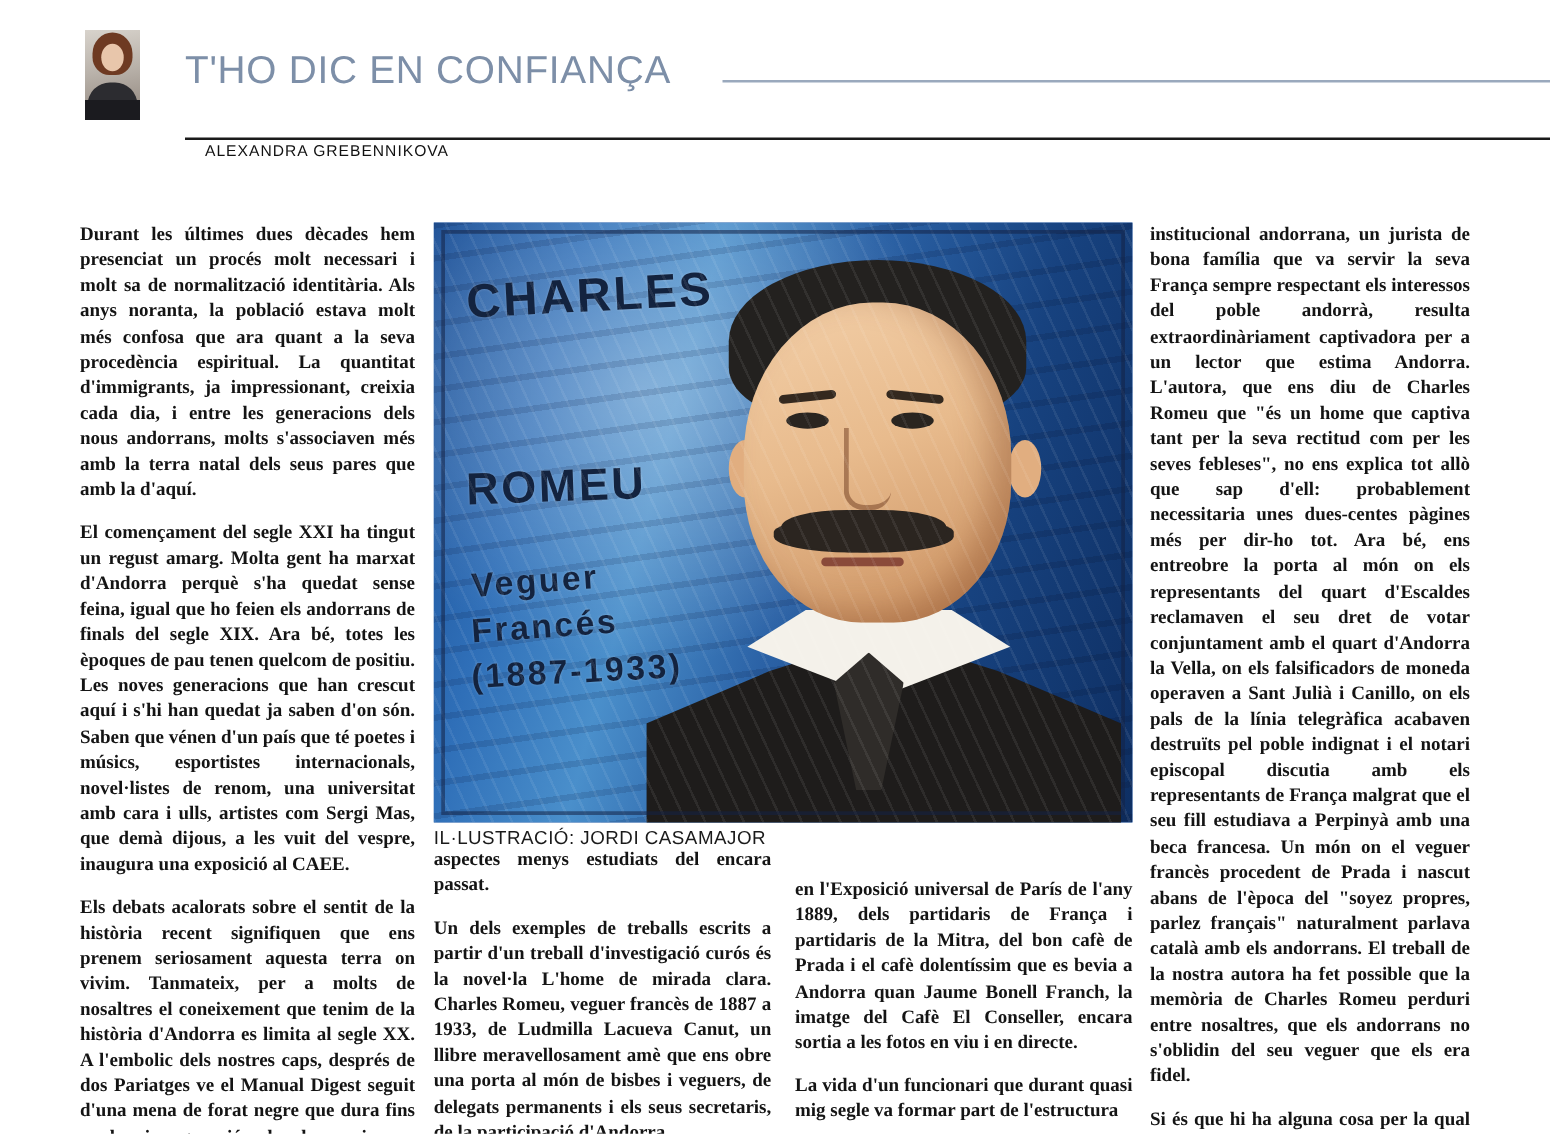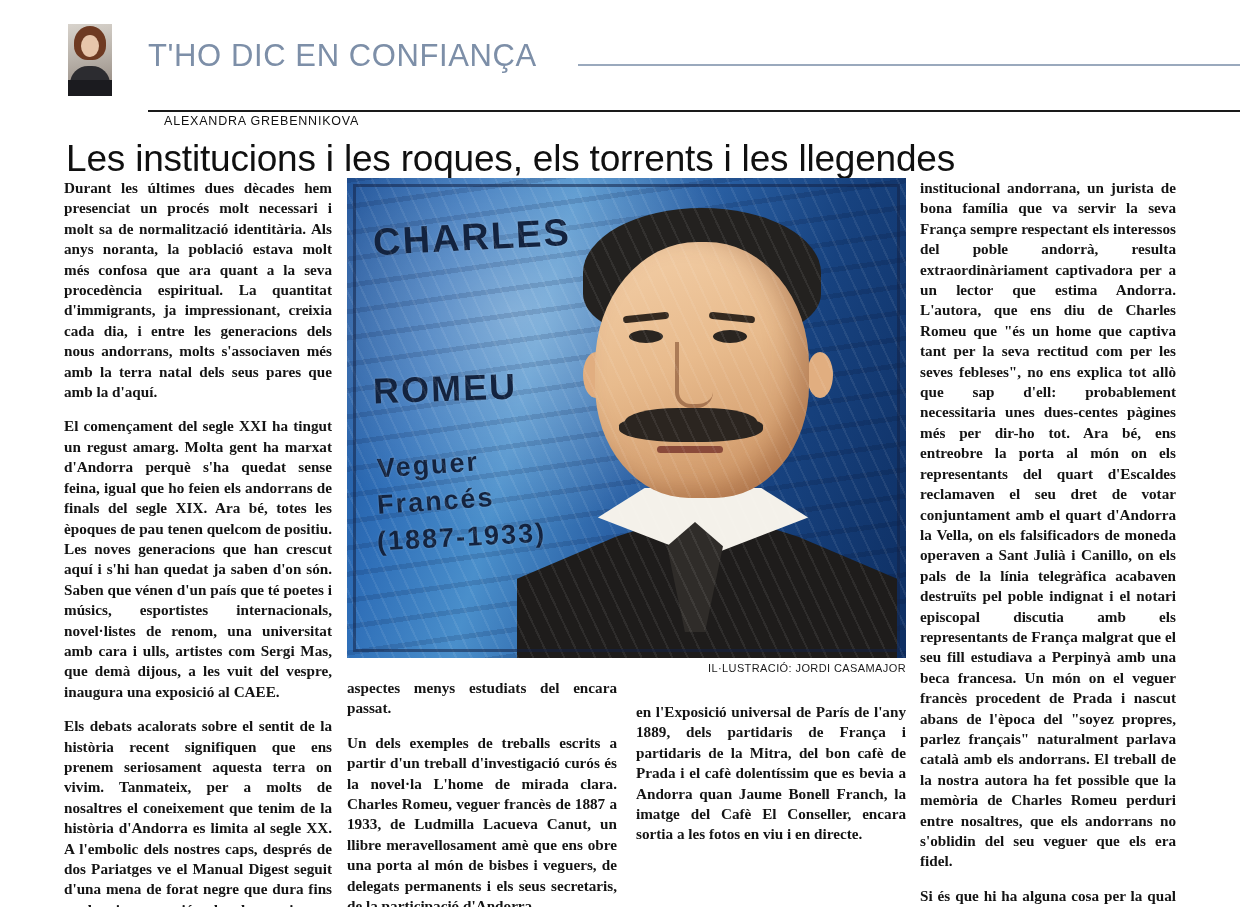--- a/index.html
+++ b/index.html
@@ -156,23 +156,22 @@
     width: 559px;
     height: 480px;
     background: #2a5fa8;
     overflow: hidden;
   }
   .ill-credit {
     position: absolute;
     left: 347px;
     top: 662px;
     width: 559px;
-    text-align: right;
-    font-family: "Liberation Sans", sans-serif;
-    font-size: 11px;
+    font-family: "Liberation Sans", sans-serif;
+    font-size: 15px;
     letter-spacing: 0.4px;
     color: #1a1a1a;
   }
 
   
   .ill-bg {
     position: absolute; inset: 0;
     background:
       radial-gradient(ellipse at 30% 28%, rgba(255,255,255,0.35) 0%, rgba(255,255,255,0) 45%),
       linear-gradient(105deg, #1b4f96 0%, #2f6fb8 18%, #4a8fcb 34%, #2b62a6 52%, #17427f 74%, #0e2f63 100%);
@@ -273,21 +272,20 @@
       <div class="face"></div>
       <div class="body"></div>
       <div class="shoulders"></div>
     </div>
     <div class="column-title">T'HO DIC EN CONFIANÇA</div>
     <div class="title-rule"></div>
     <div class="author-rule"></div>
     <div class="author-name">ALEXANDRA GREBENNIKOVA</div>
   </div>
 
-  <h1 class="headline">Les institucions i les roques, els torrents i les llegendes</h1>
 
   <div class="col col-left">
     <p>Durant les últimes dues dècades hem presenciat un procés molt necessari i molt sa de normalització identitària. Als anys noranta, la població estava molt més confosa que ara quant a la seva procedència espiritual. La quantitat d'immigrants, ja impressionant, creixia cada dia, i entre les generacions dels nous andorrans, molts s'associaven més amb la terra natal dels seus pares que amb la d'aquí.</p>
     <p>El començament del segle XXI ha tingut un regust amarg. Molta gent ha marxat d'Andorra perquè s'ha quedat sense feina, igual que ho feien els andorrans de finals del segle XIX. Ara bé, totes les èpoques de pau tenen quelcom de positiu. Les noves generacions que han crescut aquí i s'hi han quedat ja saben d'on són. Saben que vénen d'un país que té poetes i músics, esportistes internacionals, novel·listes de renom, una universitat amb cara i ulls, artistes com Sergi Mas, que demà dijous, a les vuit del vespre, inaugura una exposició al CAEE.</p>
     <p>Els debats acalorats sobre el sentit de la història recent signifiquen que ens prenem seriosament aquesta terra on vivim. Tanmateix, per a molts de nosaltres el coneixement que tenim de la història d'Andorra es limita al segle XX. A l'embolic dels nostres caps, després de dos Pariatges ve el Manual Digest seguit d'una mena de forat negre que dura fins a la inauguració de les primeres carreteres. Només el que segueix ens sembla suficientment ple d'esdeveniments. La novel·la històrica ens ajuda a indagar en els</p>
   </div>
 
   <div class="illustration">
     <div class="ill-bg"></div>
     <div class="ill-bg2"></div>
@@ -321,20 +319,21 @@
 
   <div class="ill-credit">IL·LUSTRACIÓ: JORDI CASAMAJOR</div>
 
   <div class="col col-mid">
     <p>aspectes menys estudiats del encara passat.</p>
     <p>Un dels exemples de treballs escrits a partir d'un treball d'investigació curós és la novel·la L'home de mirada clara. Charles Romeu, veguer francès de 1887 a 1933, de Ludmilla Lacueva Canut, un llibre meravellosament amè que ens obre una porta al món de bisbes i veguers, de delegats permanents i els seus secretaris, de la participació d'Andorra</p>
   </div>
 
   <div class="col col-mid2">
     <p>en l'Exposició universal de París de l'any 1889, dels partidaris de França i partidaris de la Mitra, del bon cafè de Prada i el cafè dolentíssim que es bevia a Andorra quan Jaume Bonell Franch, la imatge del Cafè El Conseller, encara sortia a les fotos en viu i en directe.</p>
+    <p>La vida d'un funcionari que durant quasi mig segle va formar part de l'estructura</p>
   </div>
 
   <div class="col col-right">
     <p>institucional andorrana, un jurista de bona família que va servir la seva França sempre respectant els interessos del poble andorrà, resulta extraordinàriament captivadora per a un lector que estima Andorra. L'autora, que ens diu de Charles Romeu que "és un home que captiva tant per la seva rectitud com per les seves febleses", no ens explica tot allò que sap d'ell: probablement necessitaria unes dues-centes pàgines més per dir-ho tot. Ara bé, ens entreobre la porta al món on els representants del quart d'Escaldes reclamaven el seu dret de votar conjuntament amb el quart d'Andorra la Vella, on els falsificadors de moneda operaven a Sant Julià i Canillo, on els pals de la línia telegràfica acabaven destruïts pel poble indignat i el notari episcopal discutia amb els representants de França malgrat que el seu fill estudiava a Perpinyà amb una beca francesa. Un món on el veguer francès procedent de Prada i nascut abans de l'època del "soyez propres, parlez français" naturalment parlava català amb els andorrans. El treball de la nostra autora ha fet possible que la memòria de Charles Romeu perduri entre nosaltres, que els andorrans no s'oblidin del seu veguer que els era fidel.</p>
     <p>Si és que hi ha alguna cosa per la qual val la pena viure, és per contemplar la bellesa. Entre miríades de possibles mirades n'hi ha una que és la teva. I ja ho deia Gaston Vuiller, l'autor de la imatge més famosa de Charles Romeu: "Les institucions i les roques, els torrents i les llegendes... no hi ha res més que això, a Andorra. Però és molt."</p>
   </div>
 
 </div>
 
 </body></html>

